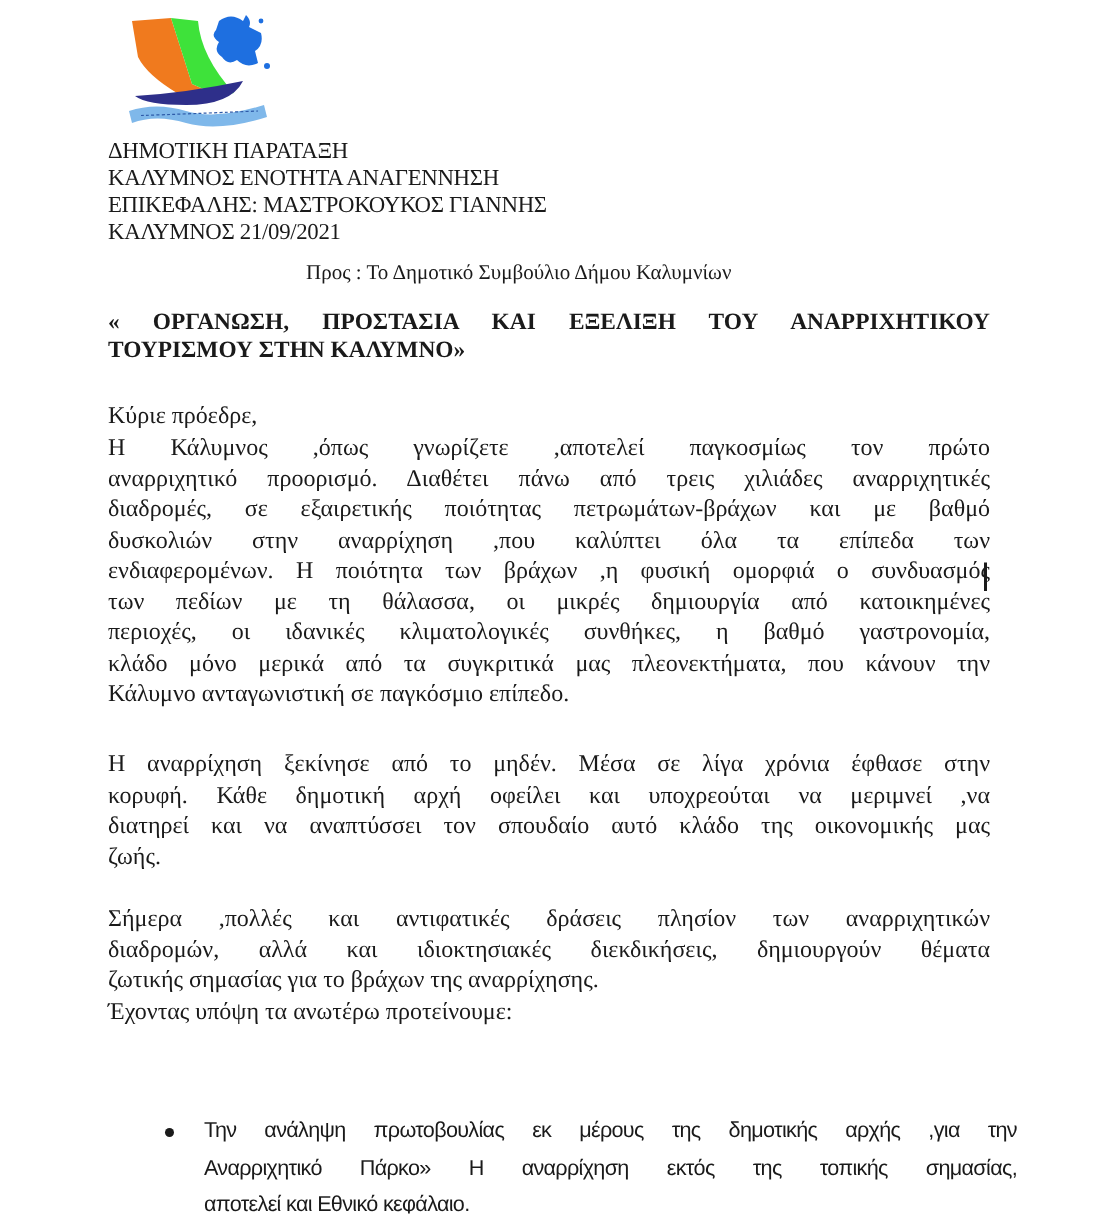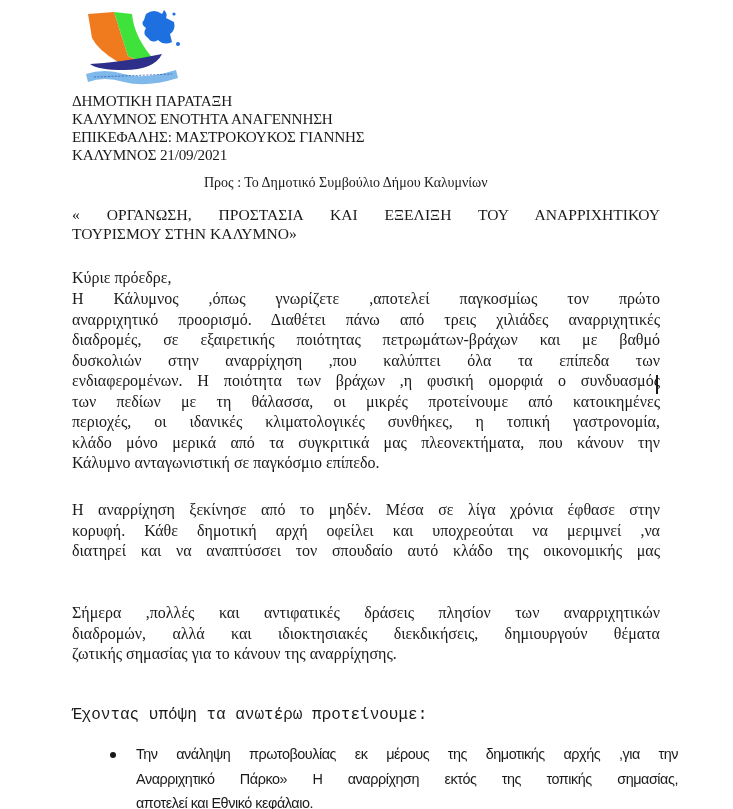--- a/index.html
+++ b/index.html
@@ -43,36 +43,36 @@
     .subject {
       position: absolute;
       left: 72px;
       top: 205px;
       width: 588px;
       font-size: 15.6px;
       line-height: 19px;
       text-align: justify;
       text-align-last: left;
     }
-    .subject-line { display: block; }
+    .subject-line { display: block; font-weight: bold; }
     .subject-line.first { text-align: justify; text-align-last: justify; }
 
     .body-text {
       position: absolute;
       left: 72px;
       width: 588px;
       font-size: 16px;
       line-height: 20.5px;
       text-align: justify;
     }
     .salutation { top: 268px; }
     .para1 { top: 289px; }
     .para2 { top: 500px; }
     .para3 { top: 603px; }
-    .proposal-intro { top: 705px; font-family: Liberation Mono, monospace; }
+    .proposal-intro { top: 665px; }
 
     .para-line { display: block; text-align: justify; text-align-last: justify; white-space: nowrap; }
     .para-line.last { text-align-last: left; }
 
     .cursor {
       position: absolute;
       left: 656px;
       top: 375px;
       width: 1.5px;
       height: 19px;
@@ -145,38 +145,39 @@
 </div>
 
 <div class="body-text salutation">Κύριε πρόεδρε,</div>
 
 <div class="body-text para1">
   <span class="para-line">Η Κάλυμνος ,όπως γνωρίζετε ,αποτελεί παγκοσμίως τον πρώτο</span>
   <span class="para-line">αναρριχητικό προορισμό. Διαθέτει πάνω από τρεις χιλιάδες αναρριχητικές</span>
   <span class="para-line">διαδρομές, σε εξαιρετικής ποιότητας πετρωμάτων-βράχων και με βαθμό</span>
   <span class="para-line">δυσκολιών στην αναρρίχηση ,που καλύπτει όλα τα επίπεδα των</span>
   <span class="para-line">ενδιαφερομένων. Η ποιότητα των βράχων ,η φυσική ομορφιά ο συνδυασμός</span>
-  <span class="para-line">των πεδίων με τη θάλασσα, οι μικρές προτείνουμε από κατοικημένες</span>
-  <span class="para-line">περιοχές, οι ιδανικές κλιματολογικές συνθήκες, η τοπική γαστρονομία,</span>
+  <span class="para-line">των πεδίων με τη θάλασσα, οι μικρές δημιουργία από κατοικημένες</span>
+  <span class="para-line">περιοχές, οι ιδανικές κλιματολογικές συνθήκες, η βαθμό γαστρονομία,</span>
   <span class="para-line">κλάδο μόνο μερικά από τα συγκριτικά μας πλεονεκτήματα, που κάνουν την</span>
   <span class="para-line last">Κάλυμνο ανταγωνιστική σε παγκόσμιο επίπεδο.</span>
 </div>
 
 <div class="cursor"></div>
 
 <div class="body-text para2">
   <span class="para-line">Η αναρρίχηση ξεκίνησε από το μηδέν.  Μέσα σε λίγα χρόνια έφθασε στην</span>
   <span class="para-line">κορυφή. Κάθε δημοτική αρχή οφείλει και υποχρεούται να μεριμνεί ,να</span>
   <span class="para-line">διατηρεί και να αναπτύσσει τον σπουδαίο αυτό κλάδο της οικονομικής μας</span>
+  <span class="para-line last">ζωής.</span>
 </div>
 
 <div class="body-text para3">
   <span class="para-line">Σήμερα ,πολλές και αντιφατικές δράσεις πλησίον των αναρριχητικών</span>
   <span class="para-line">διαδρομών, αλλά και ιδιοκτησιακές διεκδικήσεις, δημιουργούν θέματα</span>
-  <span class="para-line last">ζωτικής σημασίας για το κάνουν της αναρρίχησης.</span>
+  <span class="para-line last">ζωτικής σημασίας για το βράχων της αναρρίχησης.</span>
 </div>
 
 <div class="body-text proposal-intro">Έχοντας υπόψη τα ανωτέρω προτείνουμε:</div>
 
 <ul class="bullet-list">
   <li class="bullet-item">
     <span class="bullet-dot"></span>
     <span class="bullet-line">Την ανάληψη πρωτοβουλίας εκ μέρους της δημοτικής αρχής ,για την</span>
     <span class="bullet-line">Αναρριχητικό Πάρκο» Η αναρρίχηση εκτός της τοπικής σημασίας,</span>
     <span class="bullet-line last">αποτελεί και Εθνικό κεφάλαιο.</span>

